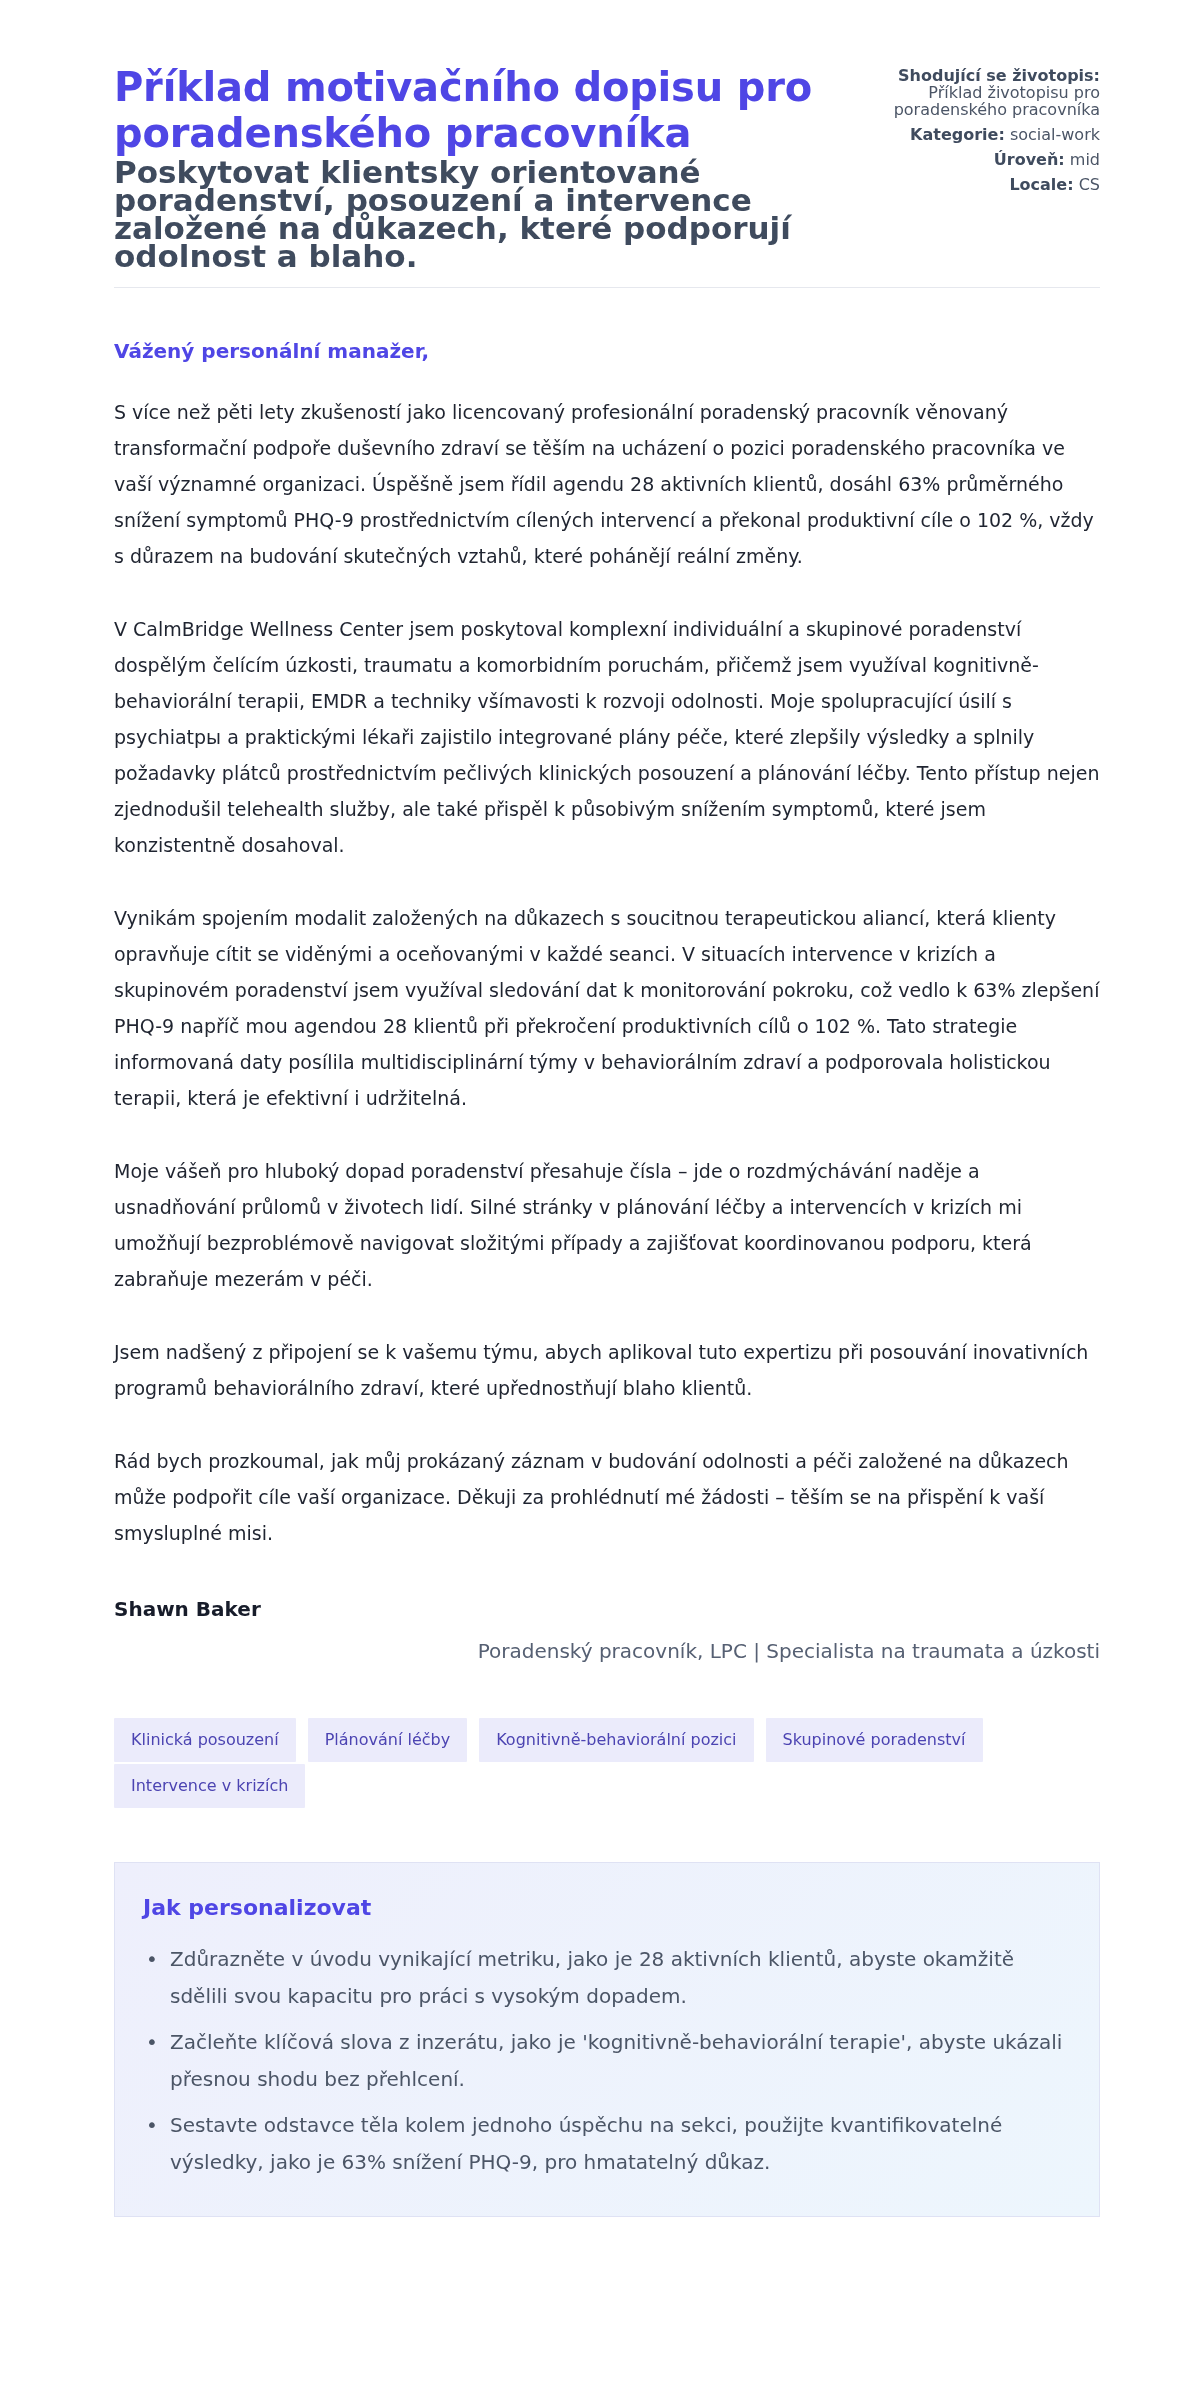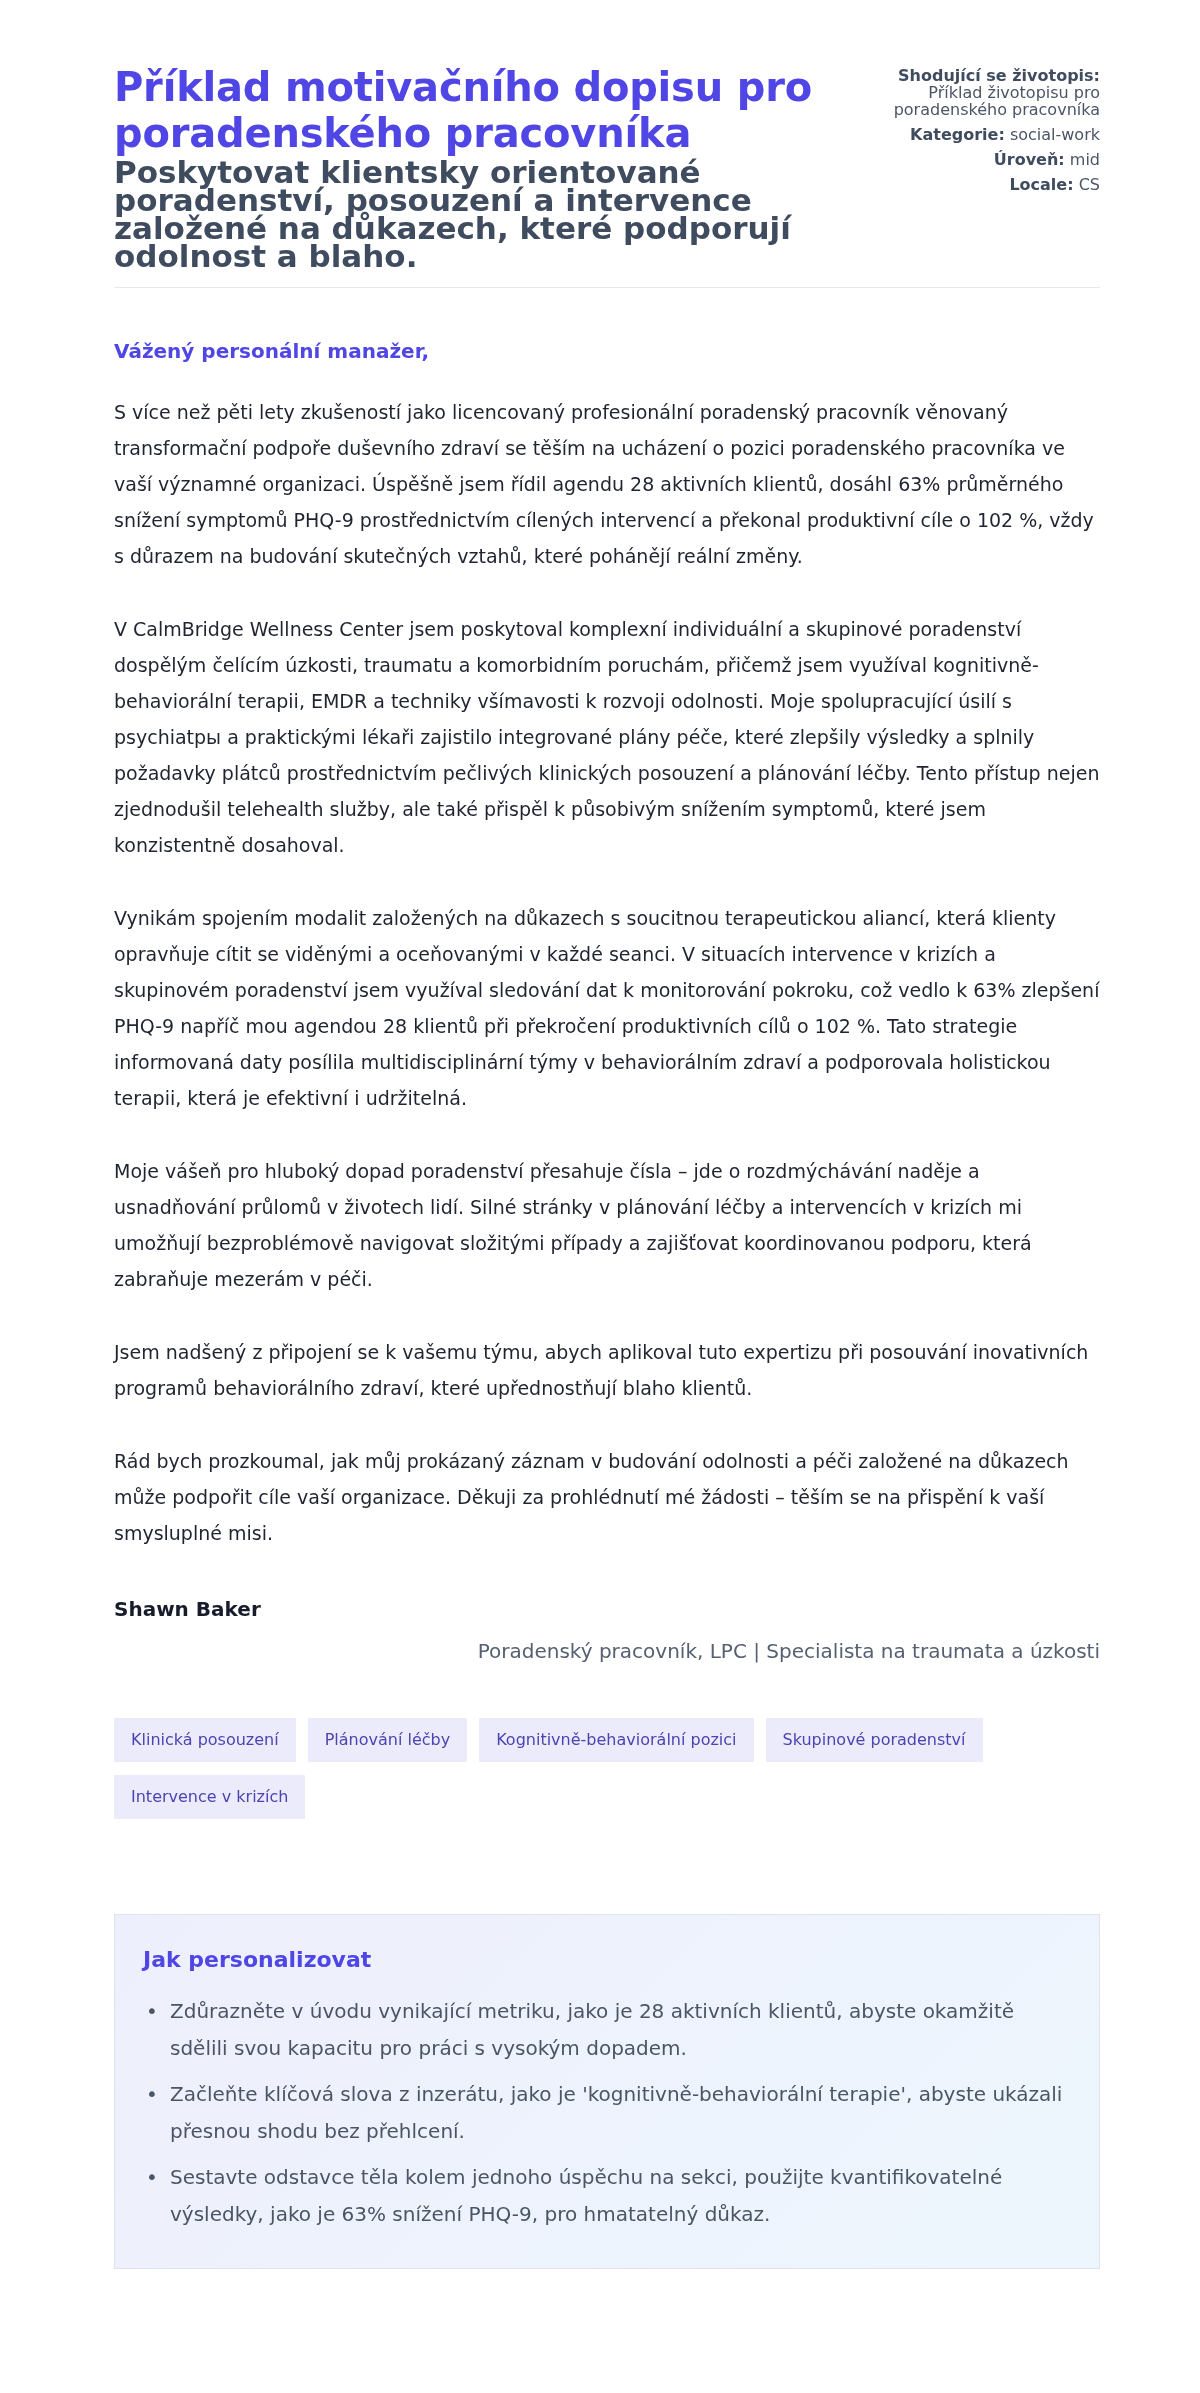--- a/index.html
+++ b/index.html
@@ -74,33 +74,33 @@
       margin-top: 16px;
       font-size: 20px;
       line-height: 26px;
       color: #566073;
       text-align: right;
     }
     .tags {
       margin-top: 54px;
       display: flex;
       flex-wrap: wrap;
-      gap: 13px 12px;
+      gap: 2px 12px;
       width: 986px;
     }
     .tag {
       background: #ebebfb;
       color: #4c44b2;
       font-size: 16px;
       line-height: 20px;
       padding: 12px 17px;
       border-radius: 1px;
     }
     .tips {
-      margin-top: 95px;
+      margin-top: 54px;
       border: 1px solid #dfe2f4;
       background: linear-gradient(135deg, #eeeffc 0%, #edf6fd 100%);
       padding: 30px 28px 26px 28px;
     }
     .tips-title {
       font-size: 22px;
       line-height: 30px;
       font-weight: bold;
       color: #4f46e5;
     }

